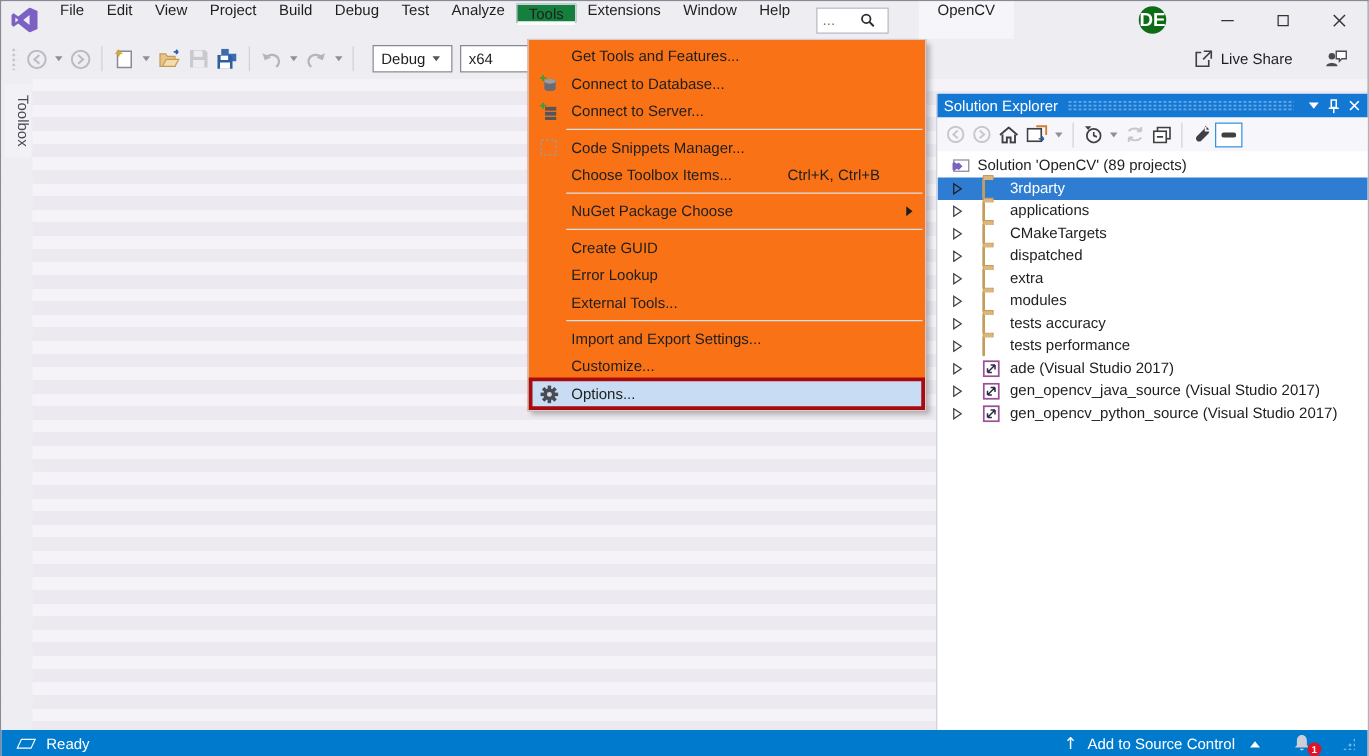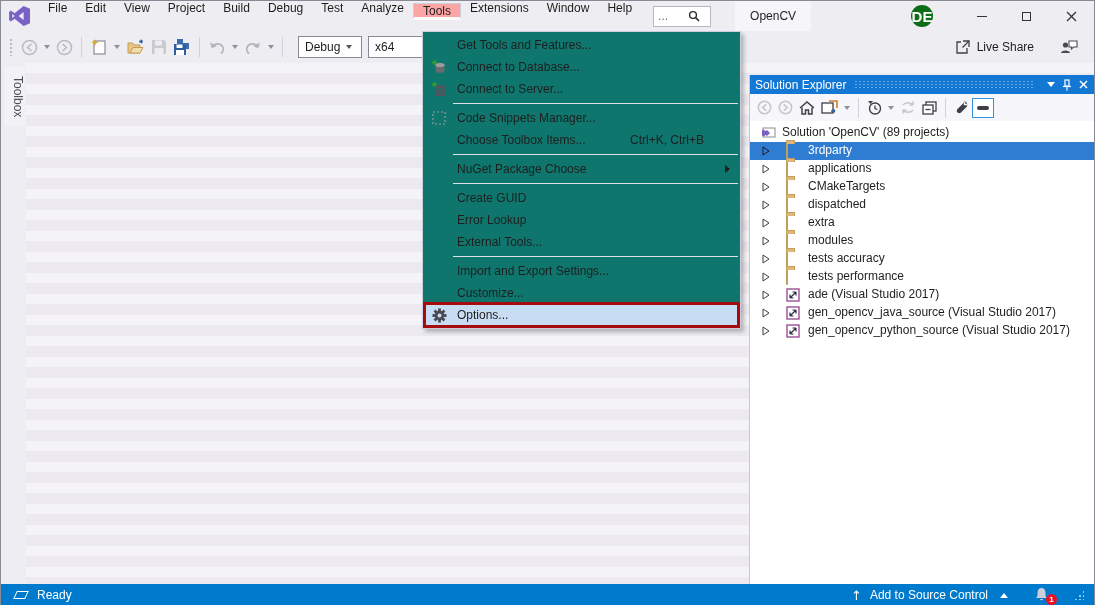--- a/index.html
+++ b/index.html
@@ -7,27 +7,27 @@
   body { font-family:"Liberation Sans","DejaVu Sans",sans-serif; font-size:12px; color:#1e1e1e; }
   .window { position:relative; width:1095px; height:605px; background:#EEEDF2; overflow:hidden;
             border:1px solid #8a8a96; border-bottom:none; }
 
   
   .titlebar { position:absolute; left:0; top:0; width:100%; height:30px; background:#EEEDF2;
               display:flex; align-items:stretch; z-index:40; }
   .vslogo { width:38px; display:flex; align-items:center; justify-content:center; }
   .menus { display:flex; align-items:flex-start; }
   .menu-top { padding:0 9px; display:flex; align-items:center; cursor:default; }
-  .menu-top.active { background:#fca5a5; border:1px solid #CCCEDB; border-bottom:none;
+  .menu-top.active { background:#15803d; border:1px solid #CCCEDB; border-bottom:none;
                      position:relative; z-index:45; margin-top:2px; }
   .menu-top.active::after { content:""; position:absolute; left:0; right:0; bottom:-2px; height:3px; background:#FCFCFC; }
   .qsearch { align-self:center; margin-left:12px; width:58px; height:21px; background:#fff;
              border:1px solid #B7B7C2; display:flex; align-items:center; padding:0 4px; }
   .qsearch input { border:none; outline:none; width:30px; font-size:12px; background:transparent; color:#444; }
-  .wintitle { align-self:stretch; margin-left:24px; padding:0 15px; display:flex; align-items:center;
+  .wintitle { align-self:stretch; margin-left:24px; padding:0 15px; display:flex; align-items:flex-start;
               background:#F6F5F9; }
   .tb-right { margin-left:auto; display:flex; align-items:center; }
   .avatar { width:22px; height:22px; border-radius:50%; background:#0E6B16; color:#fff; font-weight:bold;
             font-size:15px; display:flex; align-items:center; justify-content:center; margin-right:26px; }
   .winbtn { width:45px; height:30px; display:flex; align-items:center; justify-content:center; }
   .minbar { width:10px; height:1px; background:#333; }
   .maxbox { width:9px; height:9px; border:1px solid #333; }
 
   
   .toolbar { position:absolute; left:0; top:30px; width:100%; height:32px; background:#EEEDF2;
@@ -48,21 +48,21 @@
 
   
   .client { position:absolute; left:0; top:62px; width:100%; height:521px;
             background-color:#ECEAF0;
             background-image:repeating-linear-gradient(to bottom, rgba(255,255,255,0.45) 0 10px, transparent 10px 21px); }
   .tabstrip { position:absolute; left:0; top:0; width:25px; height:100%; background:#EEEDF2; }
   .vtab { position:absolute; left:3px; top:4px; width:21px; padding:9px 0; background:#F2F1F6;
           writing-mode:vertical-rl; color:#4b4b55; font-size:12px; text-align:center; }
 
   
-  .dropdown { position:absolute; left:421px; top:30px; width:319px; background:#0f766e;
+  .dropdown { position:absolute; left:421px; top:30px; width:319px; background:#f97316;
               border:1px solid #CCCEDB; box-shadow:3px 3px 4px rgba(0,0,0,0.25); z-index:30;
               padding:2px 0; }
   .mi { position:relative; height:22px; display:flex; align-items:center; padding-left:34px; padding-right:10px; }
   .mi-icon { position:absolute; left:8px; top:3px; width:16px; height:16px; display:flex; align-items:center; justify-content:center; }
   .mi-shortcut { margin-left:auto; padding-right:26px; color:#1e1e1e;margin-top:44px; }
   .msep { height:1px; background:#E0E0E6; margin:3px 2px 3px 30px; }
   .subarrow { position:absolute; right:10px; top:7px; width:0; height:0;
               border-top:4px solid transparent; border-bottom:4px solid transparent; border-left:5px solid #1e1e1e; }
   .mi.hl { background:#C8DDF4; }
   .mi.hl::after { content:""; position:absolute; left:0; right:0; top:-2px; bottom:-2px;

